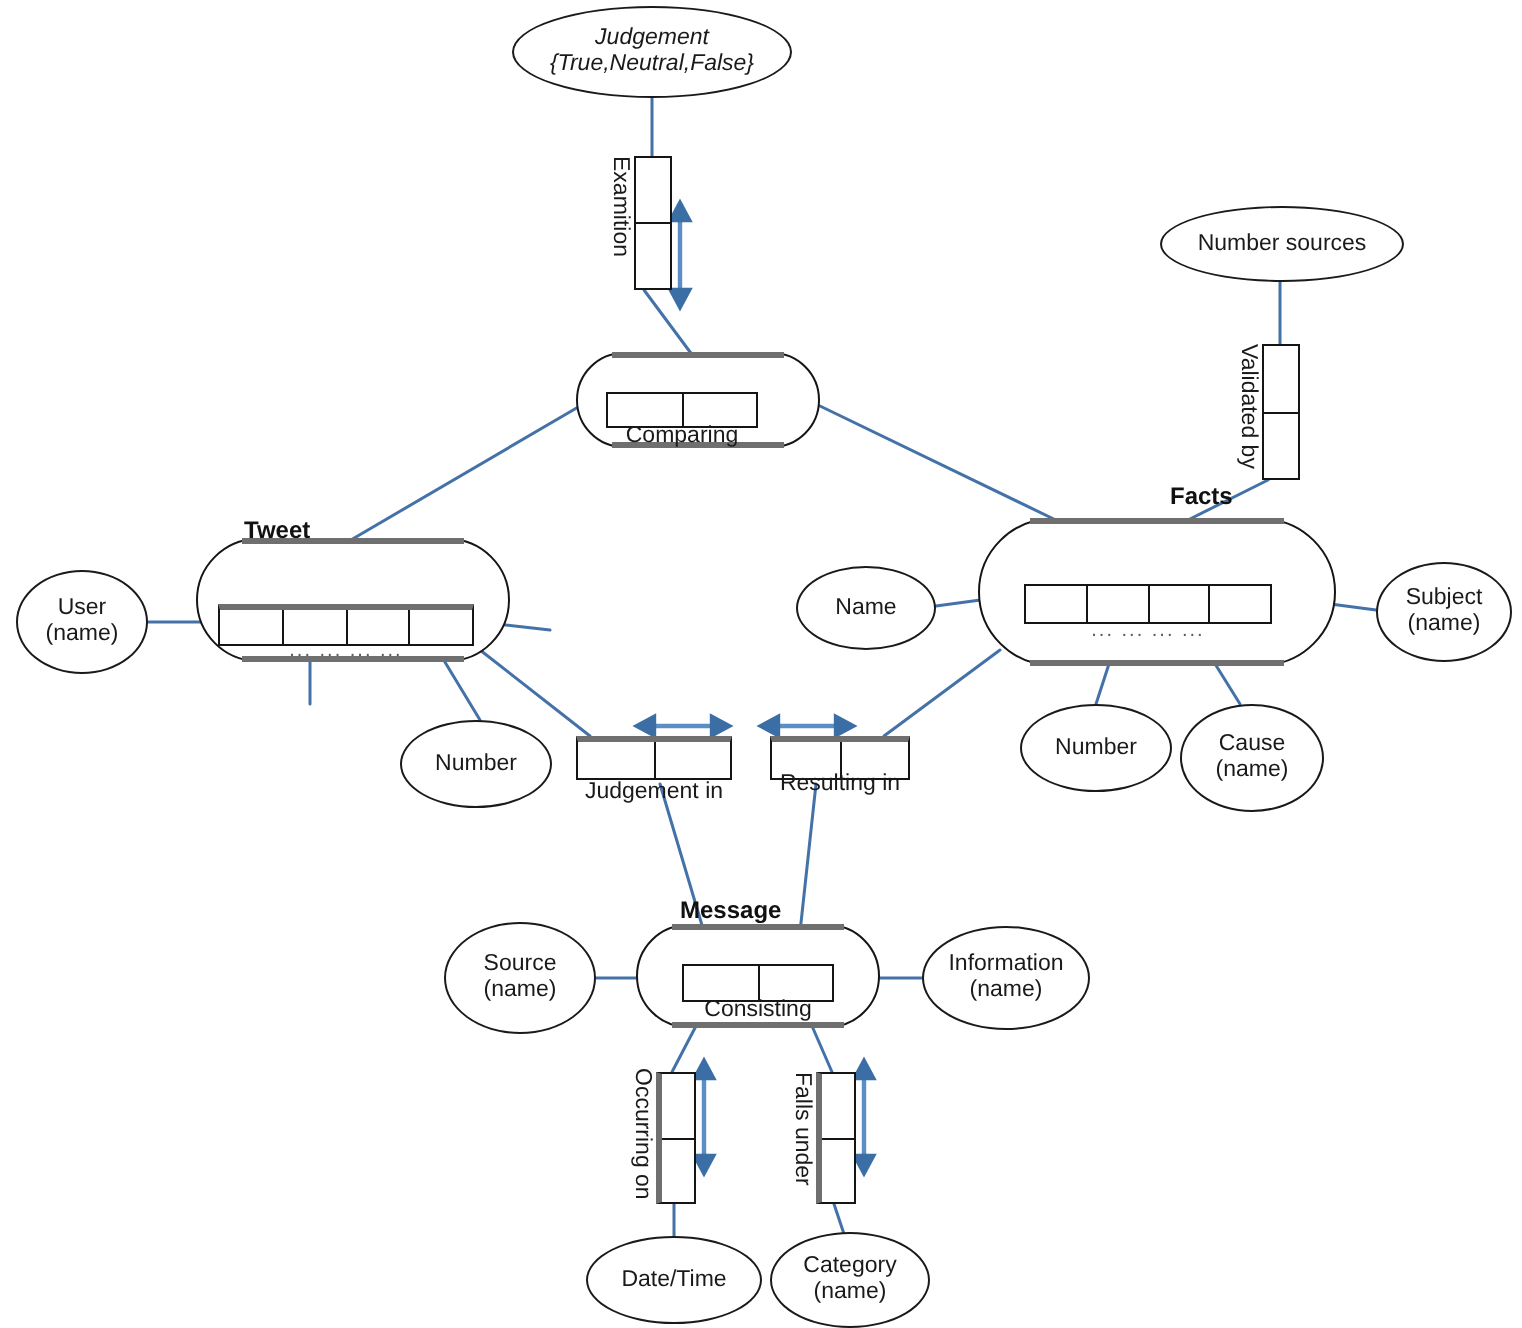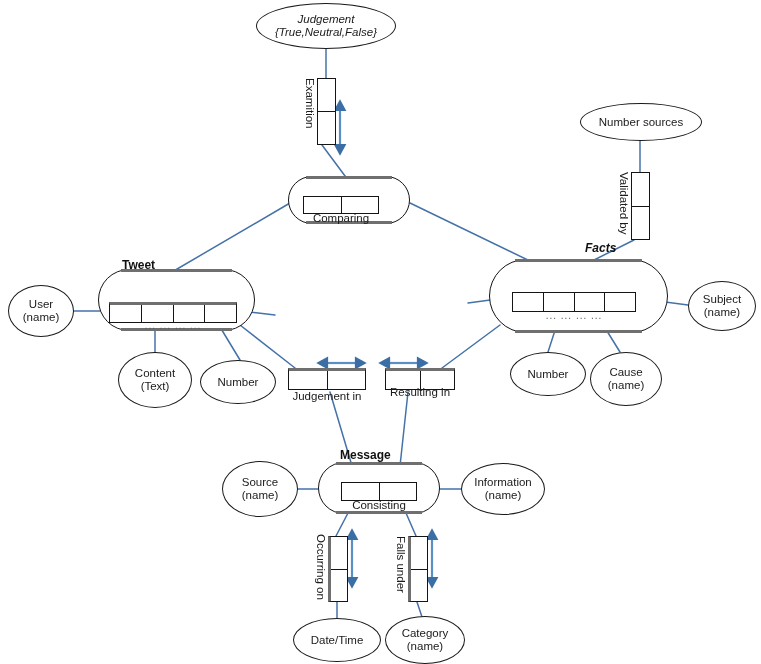--- a/index.html
+++ b/index.html
@@ -232,29 +232,28 @@
   <div class="ellipse" style="left:580px; top:103px; width:122px; height:38px; font-size:11.5px;">
     <span class="ell-text">Number sources</span>
   </div>
 
   <div class="ellipse" style="left:8px; top:285px; width:66px; height:52px; font-size:11.5px;">
     <span class="ell-text">User
 (name)</span>
   </div>
 
 
-  <div class="ellipse" style="left:118px; top:352px; width:74px; height:56px; font-size:11.5px;">
-    <span class="ell-text">Content
-(Text)</span>
-  </div>
 
   <div class="ellipse" style="left:200px; top:360px; width:76px; height:44px; font-size:11.5px;">
     <span class="ell-text">Number</span>
   </div>
 
+  <div class="ellipse" style="left:398px; top:283px; width:70px; height:42px; font-size:11.5px;">
+    <span class="ell-text">Name</span>
+  </div>
 
   <div class="ellipse" style="left:688px; top:281px; width:68px; height:50px; font-size:11.5px;">
     <span class="ell-text">Subject
 (name)</span>
   </div>
 
   <div class="ellipse" style="left:510px; top:352px; width:76px; height:44px; font-size:11.5px;">
     <span class="ell-text">Number</span>
   </div>
 
@@ -298,21 +297,21 @@
     <span class="bottom-band"></span>
   </div>
   <div class="rolebox-h shaded-top" style="left:109px; top:302px; width:128px; height:21px;">
     <span class="cell"></span>
     <span class="cell"></span>
     <span class="cell"></span>
     <span class="cell"></span>
   </div>
   <div class="dots" style="left:109px; top:320px; width:128px; font-size:10px;">...  ...  ...  ...</div>
 
-  <div class="entity-name" style="left:585px; top:241px; font-size:12px;font-style:italic;">Facts</div>
+  <div class="entity-name" style="left:585px; top:241px; font-size:12px;">Facts</div>
   <div class="objframe" style="left:489px; top:259px; width:179px; height:74px;">
     <span class="top-band"></span>
     <span class="bottom-band"></span>
   </div>
   <div class="rolebox-h" style="left:512px; top:292px; width:124px; height:20px;">
     <span class="cell"></span>
     <span class="cell"></span>
     <span class="cell"></span>
     <span class="cell"></span>
   </div>

